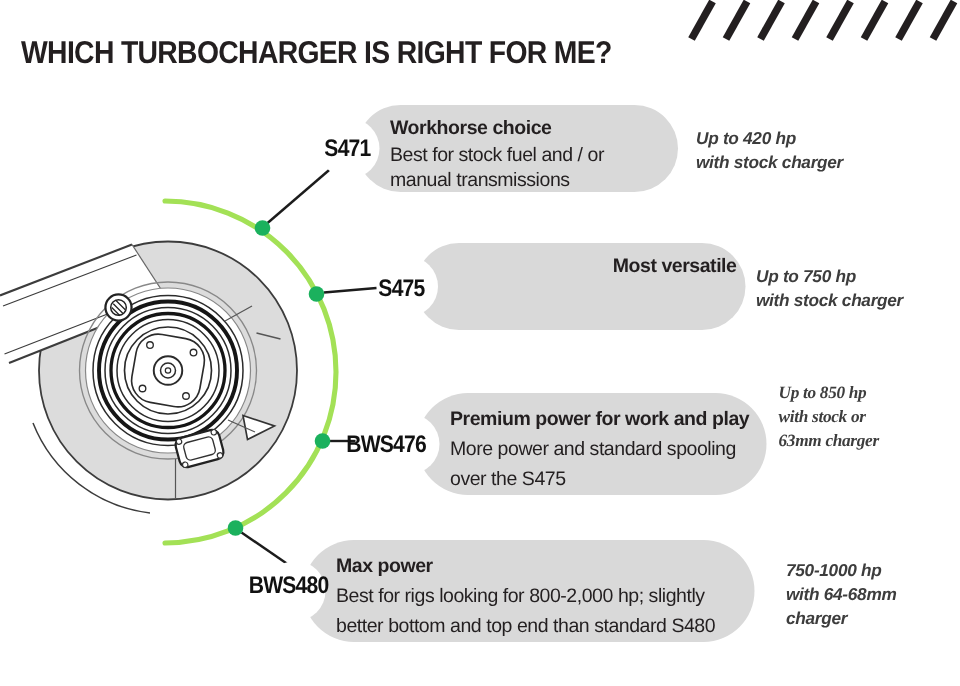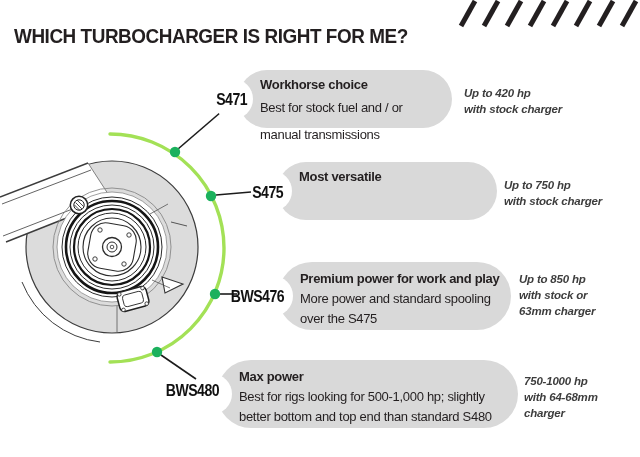--- a/index.html
+++ b/index.html
@@ -16,46 +16,46 @@
   .row{position:absolute;z-index:2;}
   .bubble{
     position:absolute;background:#d9d9d9;box-sizing:border-box;
     padding:5px 6px 4px 22px;
   }
   .bubble::before{ 
     content:"";position:absolute;width:40px;height:40px;border-radius:50%;
     background:#ffffff;left:-25px;top:50%;margin-top:-20px;
   }
   .bubble .heading{font-size:13px;font-weight:bold;letter-spacing:-0.3px;line-height:19px;white-space:pre;}
-  .bubble .desc{font-size:13px;letter-spacing:-0.3px;line-height:27px;white-space:pre;}
+  .bubble .desc{font-size:13px;letter-spacing:-0.3px;line-height:17px;white-space:pre;}
   .b-tall{padding-top:7px;}
   .b-tall .heading,.b-tall .desc{line-height:20px;}
   .model{
     position:absolute;font-size:16px;font-weight:bold;letter-spacing:-0.6px;
     text-align:right;white-space:nowrap;z-index:3;
     transform:scaleX(0.88);transform-origin:right center;color:#111;
   }
   .rating{
     position:absolute;font-size:11.5px;font-style:italic;font-weight:bold;
     line-height:16px;letter-spacing:-0.2px;white-space:pre;color:#3d3d3d;
   }
   
   .bubble-1{left:238px;top:70px;width:214px;height:58px;border-radius:29px;}
   .model-1{left:167px;top:91px;width:80px;}
   .rating-1{left:464px;top:85px;}
   
-  .bubble-2{left:277px;top:162px;width:220px;height:58px;border-radius:29px;}
+  .bubble-2{left:277px;top:162px;width:220px;height:58px;border-radius:29px;text-align:right;}
   .model-2{left:203px;top:184px;width:80px;}
   .rating-2{left:504px;top:177px;}
   
   .bubble-3{left:278px;top:262px;width:233px;height:68px;border-radius:34px;}
   .model-3{left:194px;top:288px;width:90px;}
-  .rating-3{left:519px;top:271px;}
+  .rating-3{left:519px;top:254px;font-family:Liberation Serif, serif;}
   
-  .bubble-4{left:217px;top:360px;width:301px;height:68px;border-radius:34px;}
+  .bubble-4{left:202px;top:360px;width:301px;height:68px;border-radius:34px;}
   .model-4{left:129px;top:382px;width:90px;}
   .rating-4{left:524px;top:373px;}
 </style>
 </head>
 <body>
 
 <div id="canvas">
 
   <div class="page-title">WHICH TURBOCHARGER IS RIGHT FOR ME?</div>
 
@@ -168,21 +168,21 @@
     </div>
     <div class="rating rating-3">Up to 850 hp
 with stock or
 63mm charger</div>
   </div>
 
   <div class="row">
     <div class="model model-4">BWS480</div>
     <div class="bubble bubble-4 b-tall">
       <div class="heading">Max power</div>
-      <div class="desc">Best for rigs looking for 500-1,000 hp; slightly
+      <div class="desc">Best for rigs looking for 800-2,000 hp; slightly
 better bottom and top end than standard S480</div>
     </div>
     <div class="rating rating-4">750-1000 hp
 with 64-68mm
 charger</div>
   </div>
 
 </div>
 
 </body></html>

